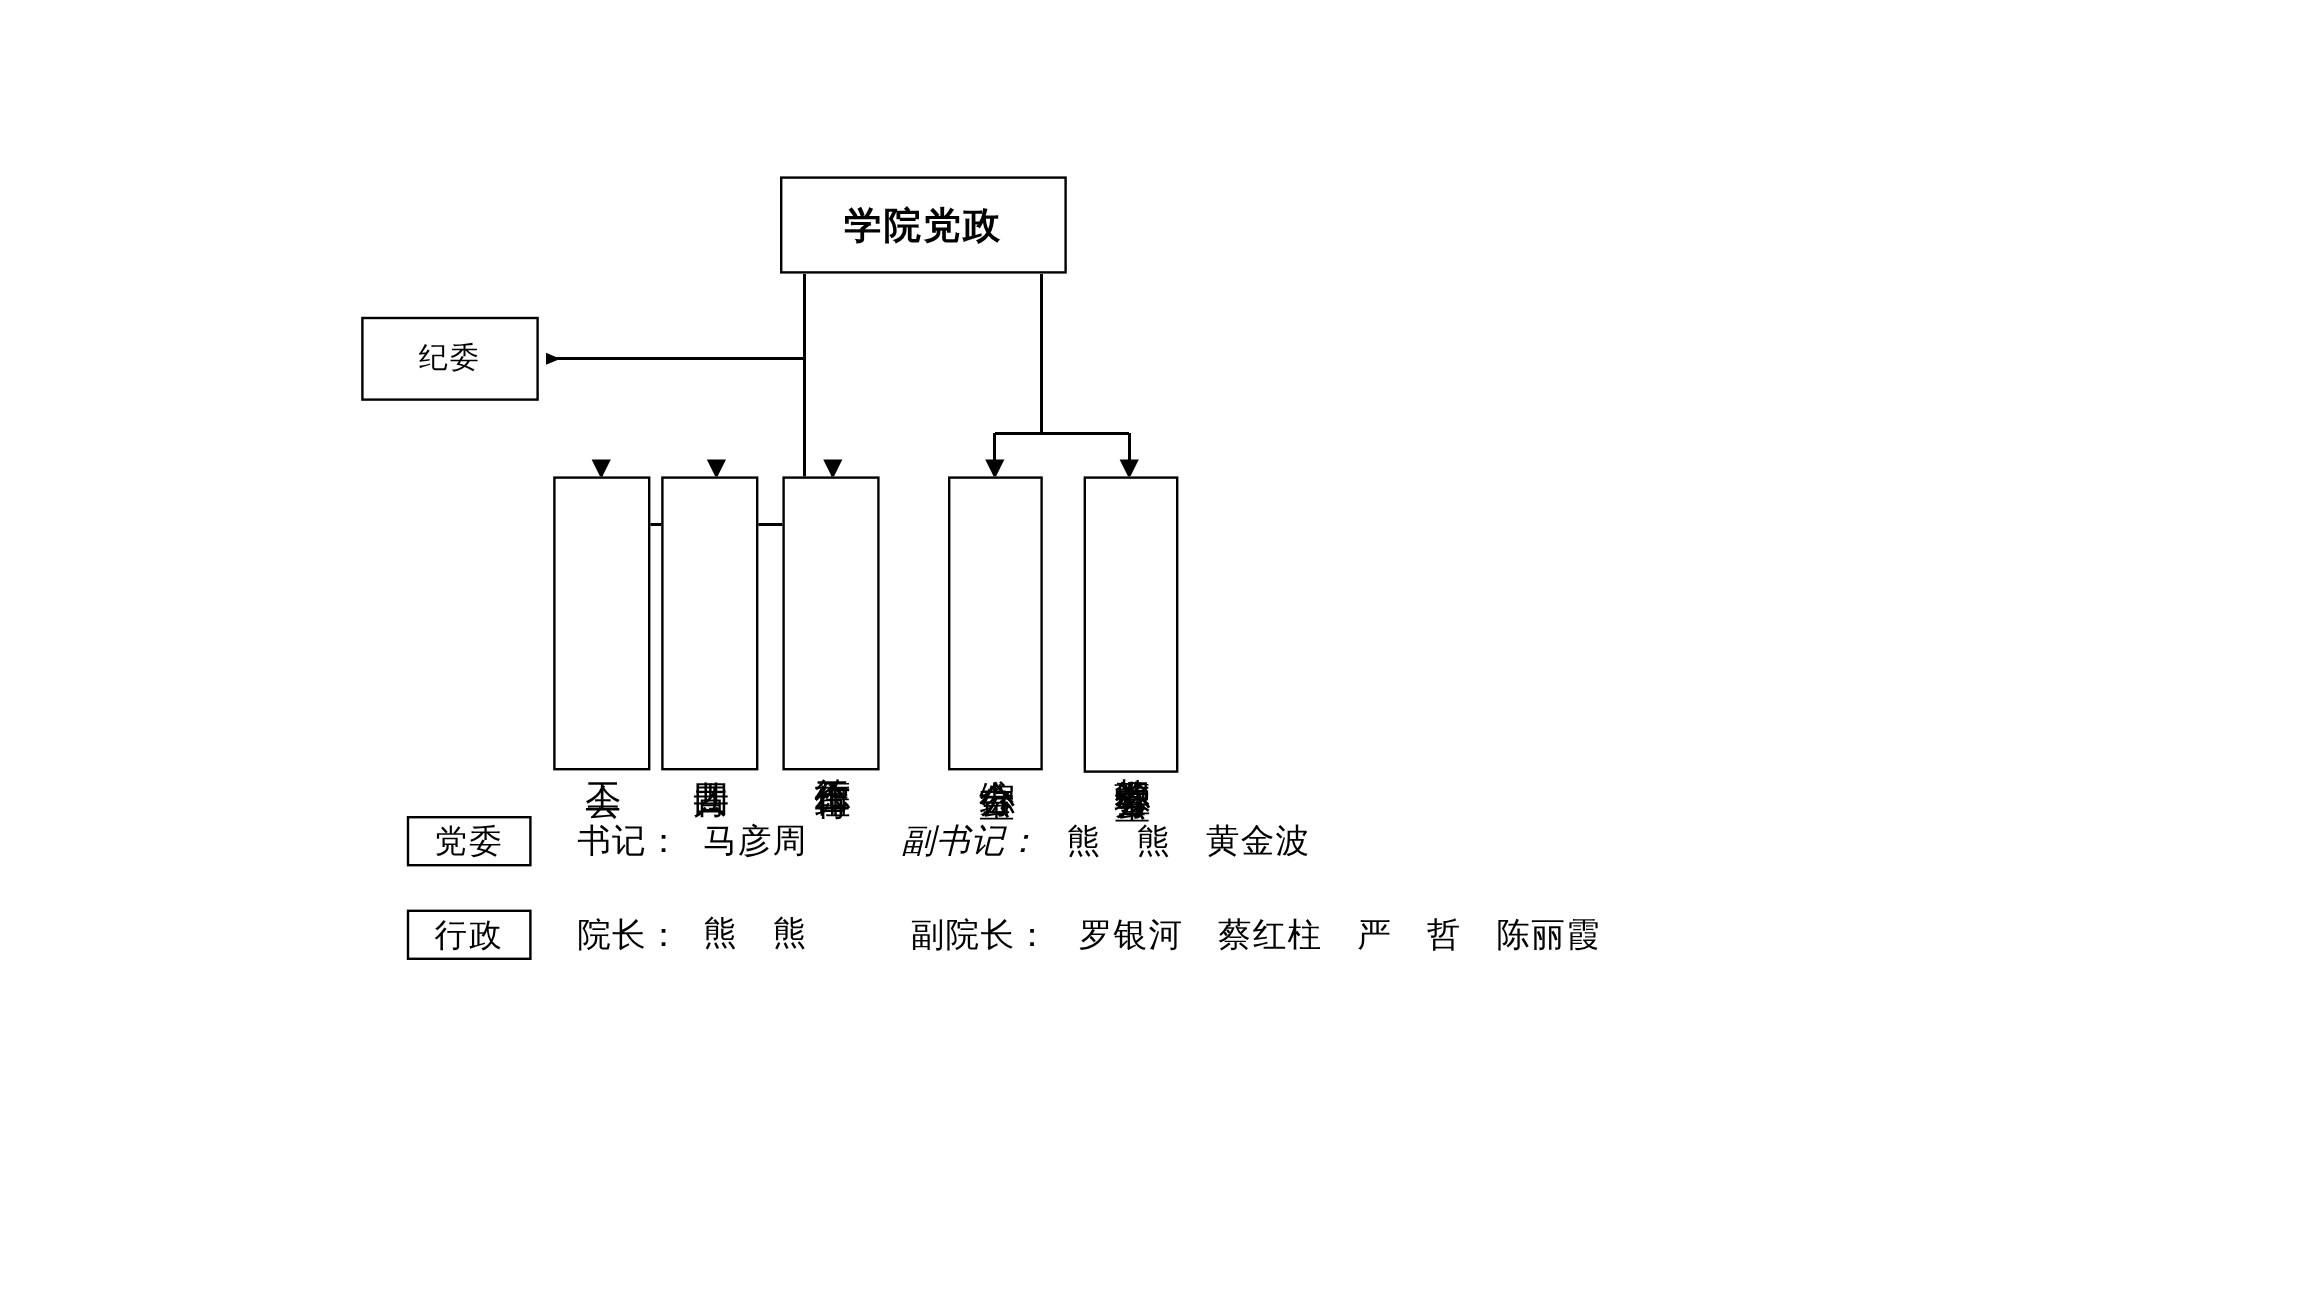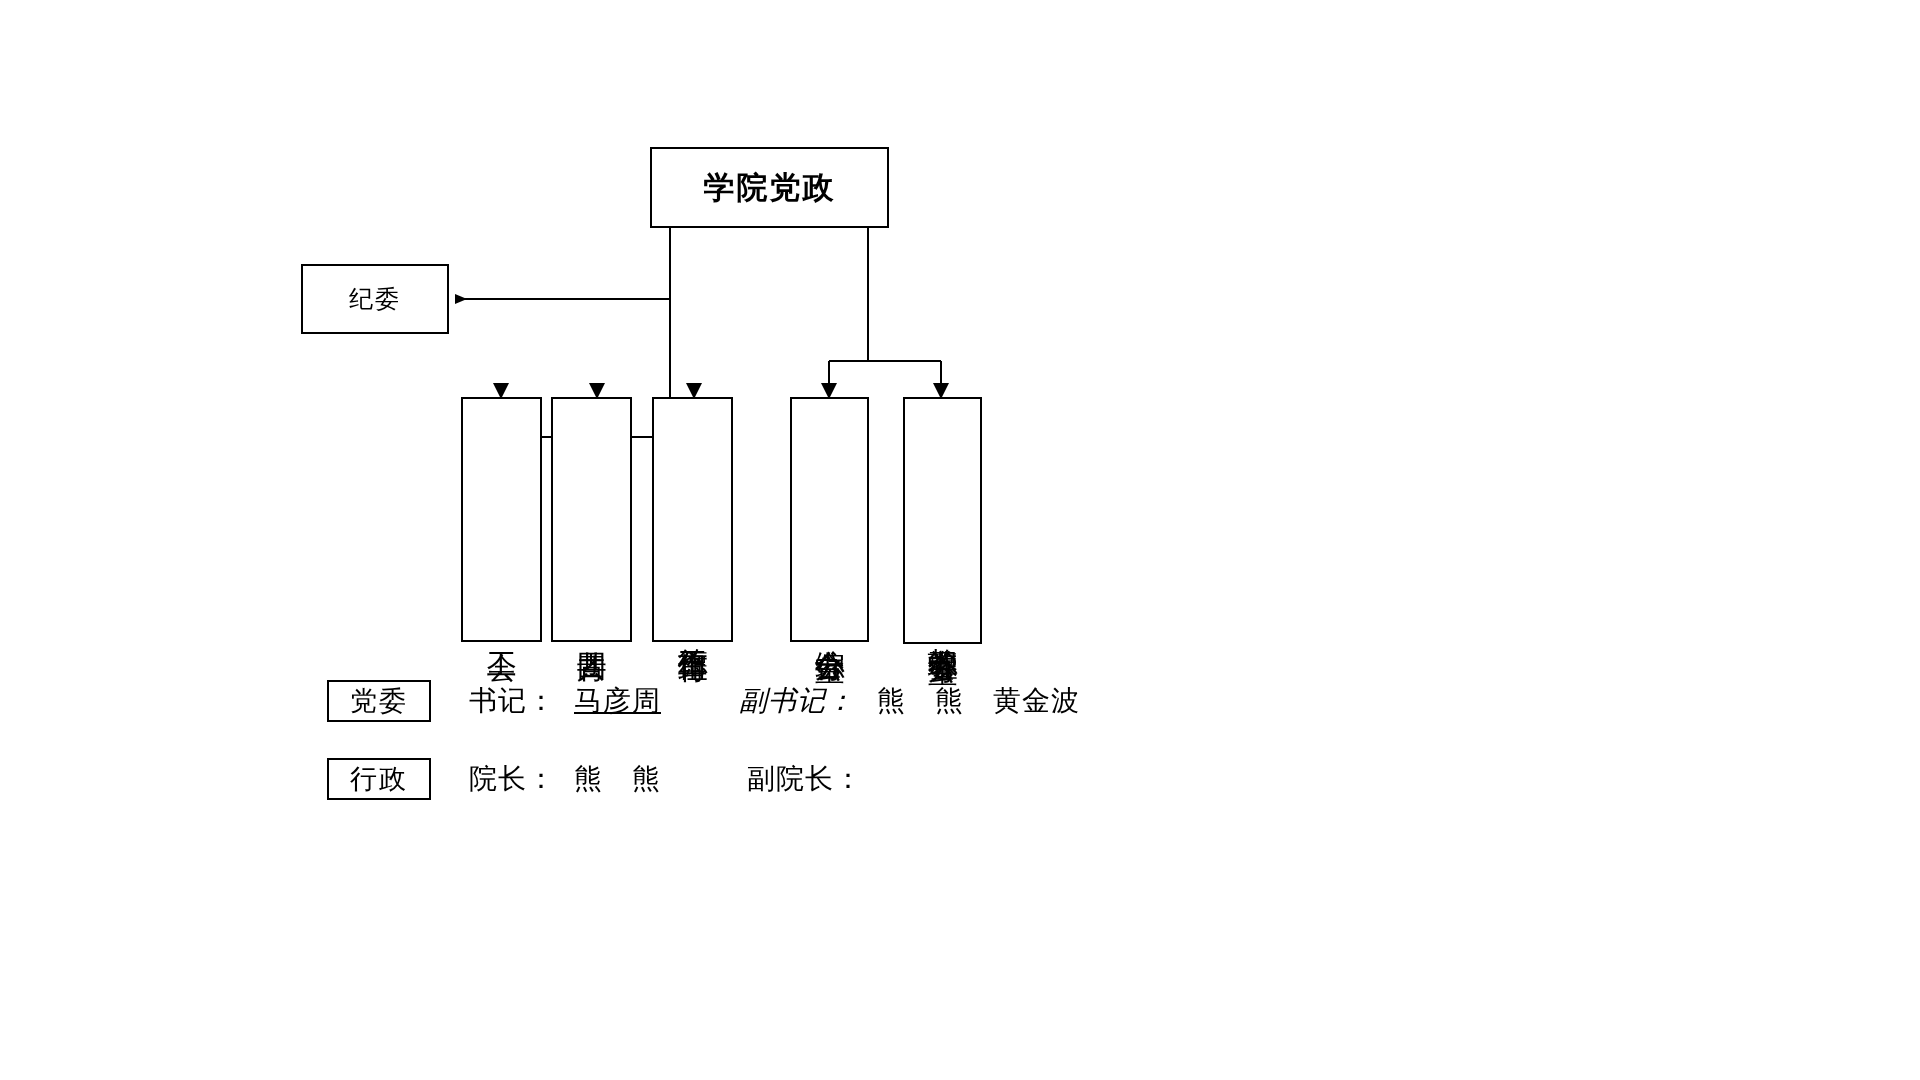--- a/index.html
+++ b/index.html
@@ -84,20 +84,21 @@
     letter-spacing: 1px;
     white-space: nowrap;
   }
 
   
   .roster-row {
     position: absolute;
     display: flex;
     align-items: center;
     white-space: nowrap;
+    margin-left: 12px;
   }
   .roster-tag {
     box-sizing: border-box;
     border: 2.5px solid #000000;
     background: #ffffff;
     width: 104px;
     height: 42px;
     display: flex;
     align-items: center;
     justify-content: center;
@@ -180,25 +181,26 @@
     <span class="node-label">综合办公室</span>
   </div>
 
   <div class="node vert" style="left:903px; top:397px; width:79px; height:247px;">
     <span class="node-label">教学管理办公室</span>
   </div>
 
   <div class="roster-row" style="left:327px; top:680px;">
     <div class="roster-tag">党委</div>
     <span class="roster-text roster-role" style="margin-left:38px;text-align:center;">书记：</span>
-    <span class="roster-text roster-names" style="margin-left:18px;text-decoration:underline;">马彦周</span>
+    <span class="roster-text roster-names" style="margin-left:18px;">马彦周</span>
     <span class="roster-text roster-role" style="margin-left:78px;font-style:italic;">副书记：</span>
     <span class="roster-text roster-names" style="margin-left:22px;">熊　熊　黄金波</span>
   </div>
 
   <div class="roster-row" style="left:327px; top:758px;">
     <div class="roster-tag">行政</div>
     <span class="roster-text roster-role" style="margin-left:38px;">院长：</span>
     <span class="roster-text roster-names" style="margin-left:18px;font-family:Liberation Serif, serif;">熊　熊</span>
     <span class="roster-text roster-role" style="margin-left:86px;">副院长：</span>
+    <span class="roster-text roster-names" style="margin-left:24px;">罗银河　蔡红柱　严　哲　陈丽霞</span>
   </div>
 
 </div>
 
 </body></html>

